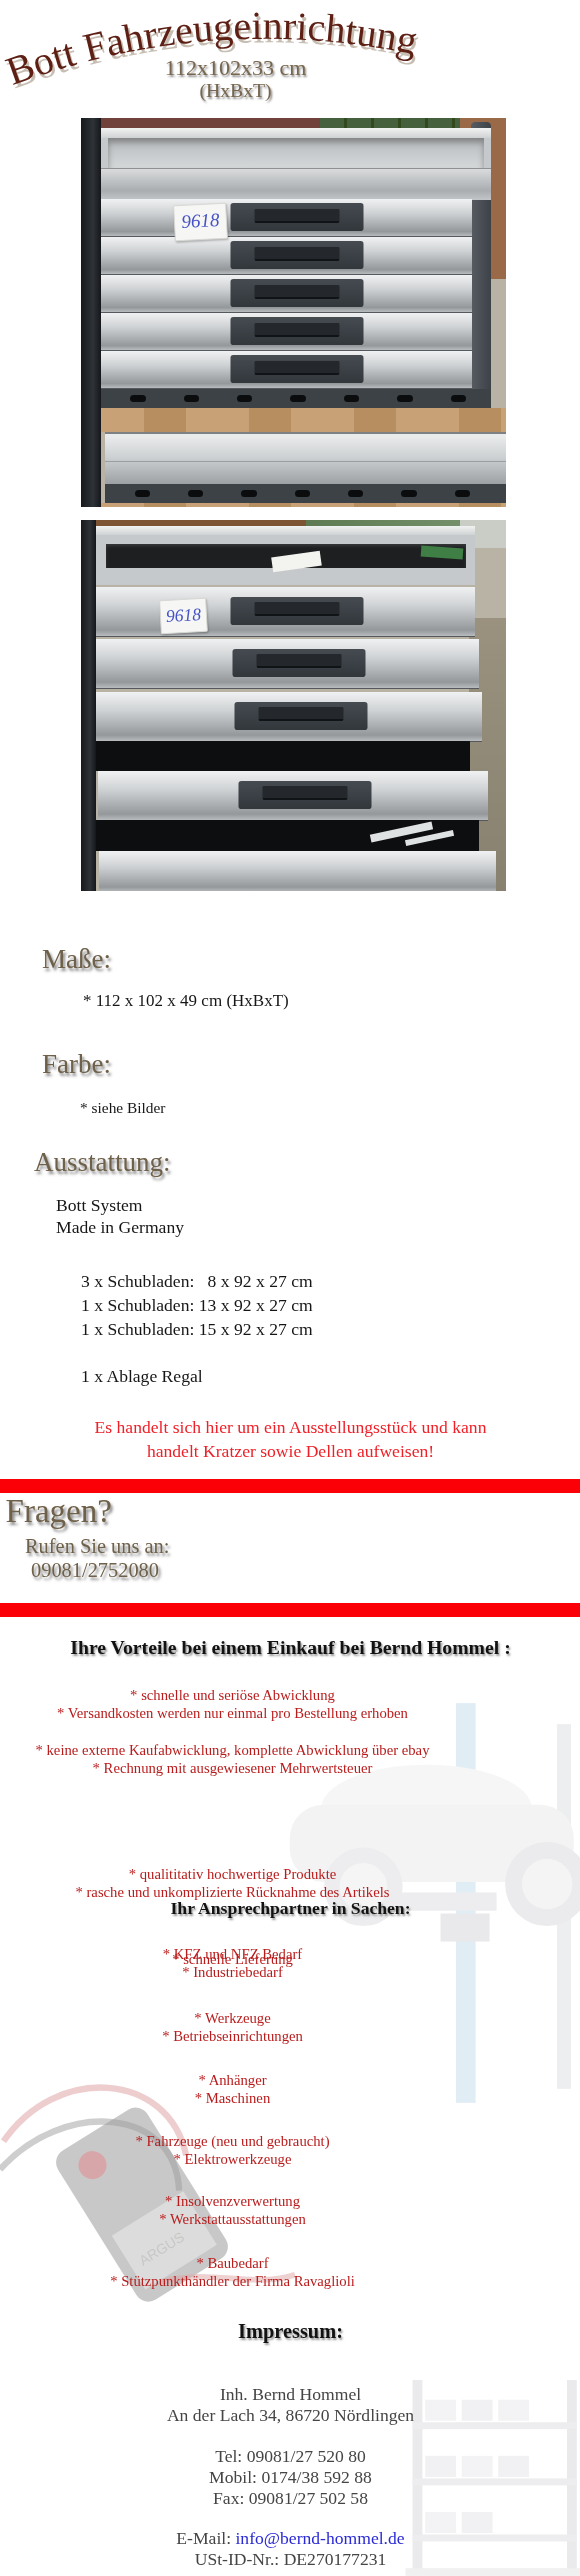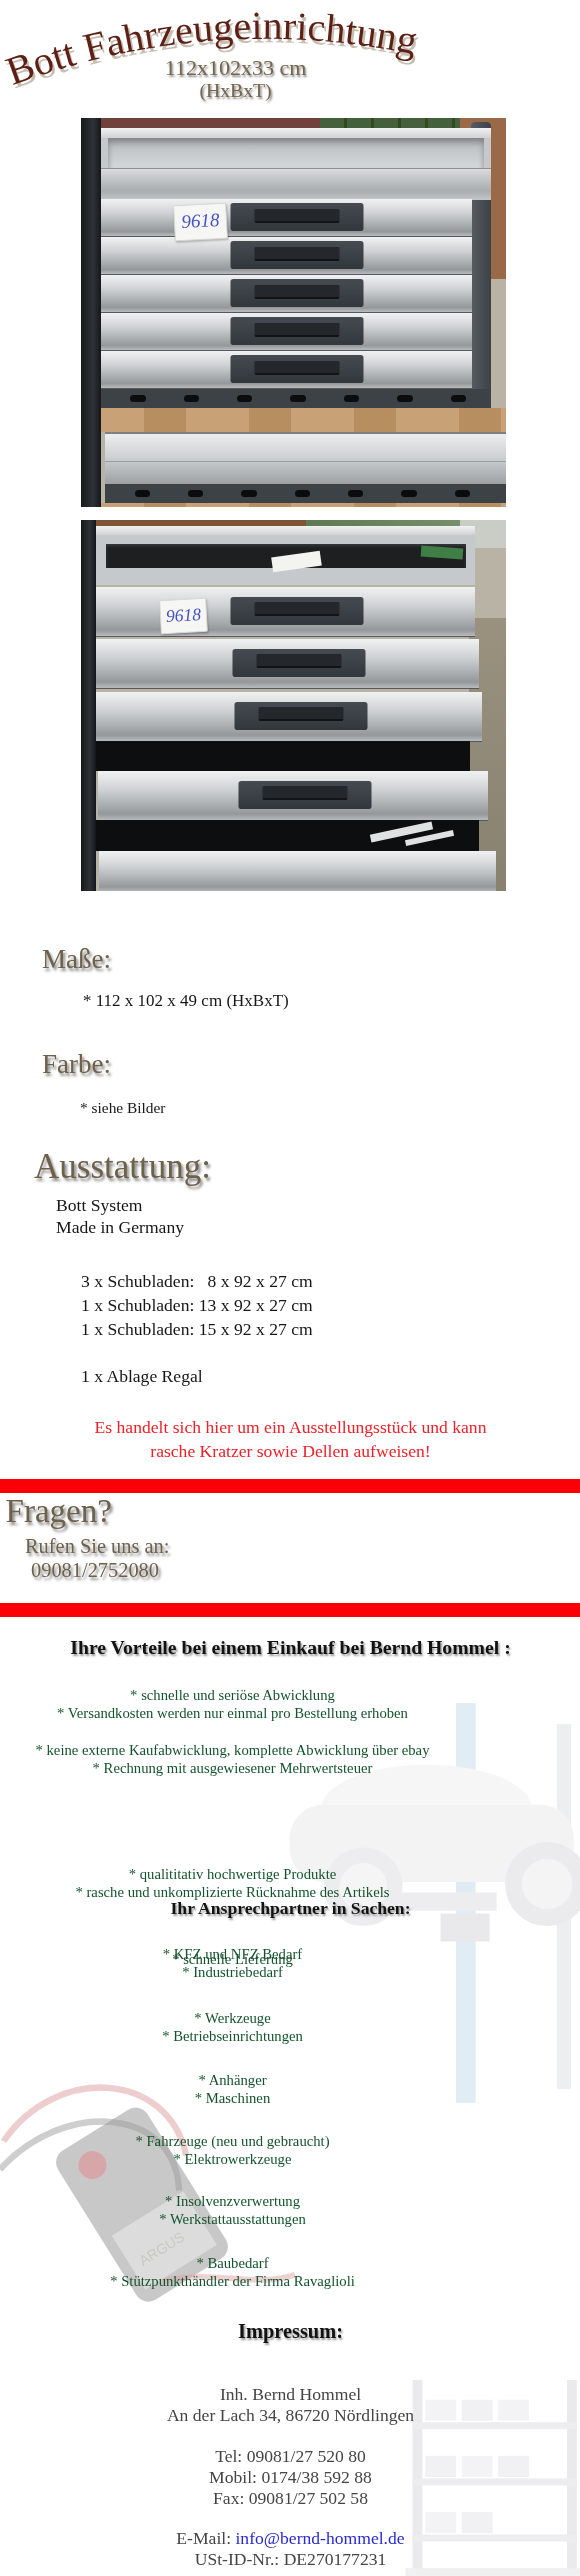--- a/index.html
+++ b/index.html
@@ -65,21 +65,21 @@
   .greenbit{position:absolute;top:21px;right:12.6px;width:42px;height:11.2px;background:#3f7f46;transform:rotate(4deg);}
   .gap{position:absolute;left:15.4px;background:#0d0e0f;}
   .metalbit{position:absolute;background:#dfe2e3;transform:rotate(-12deg);}
   
   .h-olive{position:absolute;color:#6e6049;text-shadow:2.1px 2.8px 2.8px rgba(120,120,120,.9);z-index:3;}
   .body-line{position:absolute;font-size:17px;color:#161616;white-space:pre-wrap;z-index:3;}
   .warn{position:absolute;left:0;width:581px;text-align:center;color:#ef2028;font-size:17.6px;z-index:3;}
   .redbar{position:absolute;left:0;width:581px;height:14px;background:#fb0006;z-index:3;}
   .cheading{position:absolute;left:0;width:581px;text-align:center;font-weight:bold;color:#121212;
       text-shadow:1.4px 2.1px 2.1px rgba(140,140,140,.9);z-index:3;}
-  .clist{position:absolute;left:0;width:465px;text-align:center;font-size:14.7px;color:#14532d;z-index:3;}
+  .clist{position:absolute;left:0;width:465px;text-align:center;font-size:14.7px;color:#b91c1c;z-index:3;}
   .clist div{line-height:18px;}
   .imp{position:absolute;left:0;width:581px;text-align:center;font-size:17.6px;color:#454545;z-index:3;}
   a.email{color:#2a2ad6;text-decoration:none;}
   .wm{position:absolute;z-index:1;}
 </style>
 </head>
 <body>
 <div id="page">
 
   <svg id="title-svg" width="581" height="119" viewBox="0 0 827 170">
@@ -238,30 +238,30 @@
       <rect x="370" y="188" width="44" height="30" fill="#ededf0"></rect>
     <rect x="290" y="268" width="250" height="11" fill="#ebebed"></rect>
   </svg>
 
   <div class="h-olive" style="left:42px;top:944px;font-size:27px;">Maße:</div>
   <div class="body-line" style="left:83px;top:991px;">* 112 x 102 x 49 cm (HxBxT)</div>
 
   <div class="h-olive" style="left:42px;top:1049px;font-size:27px;">Farbe:</div>
   <div class="body-line" style="left:80px;top:1099px;font-size:15.4px;">* siehe Bilder</div>
 
-  <div class="h-olive" style="left:34px;top:1147px;font-size:35px;">Ausstattung:</div>
+  <div class="h-olive" style="left:34px;top:1147px;font-size:27px;">Ausstattung:</div>
   <div class="body-line" style="left:56px;top:1195px;font-size:17.6px;">Bott System</div>
   <div class="body-line" style="left:56px;top:1217px;font-size:17.6px;">Made in Germany</div>
   <div class="body-line" style="left:81px;top:1271px;font-size:17.6px;">3 x Schubladen:&nbsp;&nbsp; 8 x 92 x 27 cm</div>
   <div class="body-line" style="left:81px;top:1295px;font-size:17.6px;">1 x Schubladen: 13 x 92 x 27 cm</div>
   <div class="body-line" style="left:81px;top:1319px;font-size:17.6px;">1 x Schubladen: 15 x 92 x 27 cm</div>
   <div class="body-line" style="left:81px;top:1366px;font-size:17.6px;">1 x Ablage Regal</div>
 
   <div class="warn" style="top:1417px;">Es handelt sich hier um ein Ausstellungsstück und kann</div>
-  <div class="warn" style="top:1441px;">rasche Kratzer sowie Dellen aufweisen!</div>
+  <div class="warn" style="top:1441px;">handelt Kratzer sowie Dellen aufweisen!</div>
 
   <div class="redbar" style="top:1479px;"></div>
   <div class="h-olive" style="left:5.6px;top:1493px;font-size:33px;text-align:right;">Fragen?</div>
   <div class="h-olive" style="left:25px;top:1535px;font-size:20.4px;">Rufen Sie uns an:</div>
   <div class="h-olive" style="left:31px;top:1559px;font-size:20.4px;">09081/2752080</div>
   <div class="redbar" style="top:1603px;"></div>
 
   <div class="cheading" style="top:1636px;font-size:19.7px;">Ihre Vorteile bei einem Einkauf bei Bernd Hommel :</div>
   <div class="clist" style="top:1686px;">
     <div>* schnelle und seriöse Abwicklung</div>

